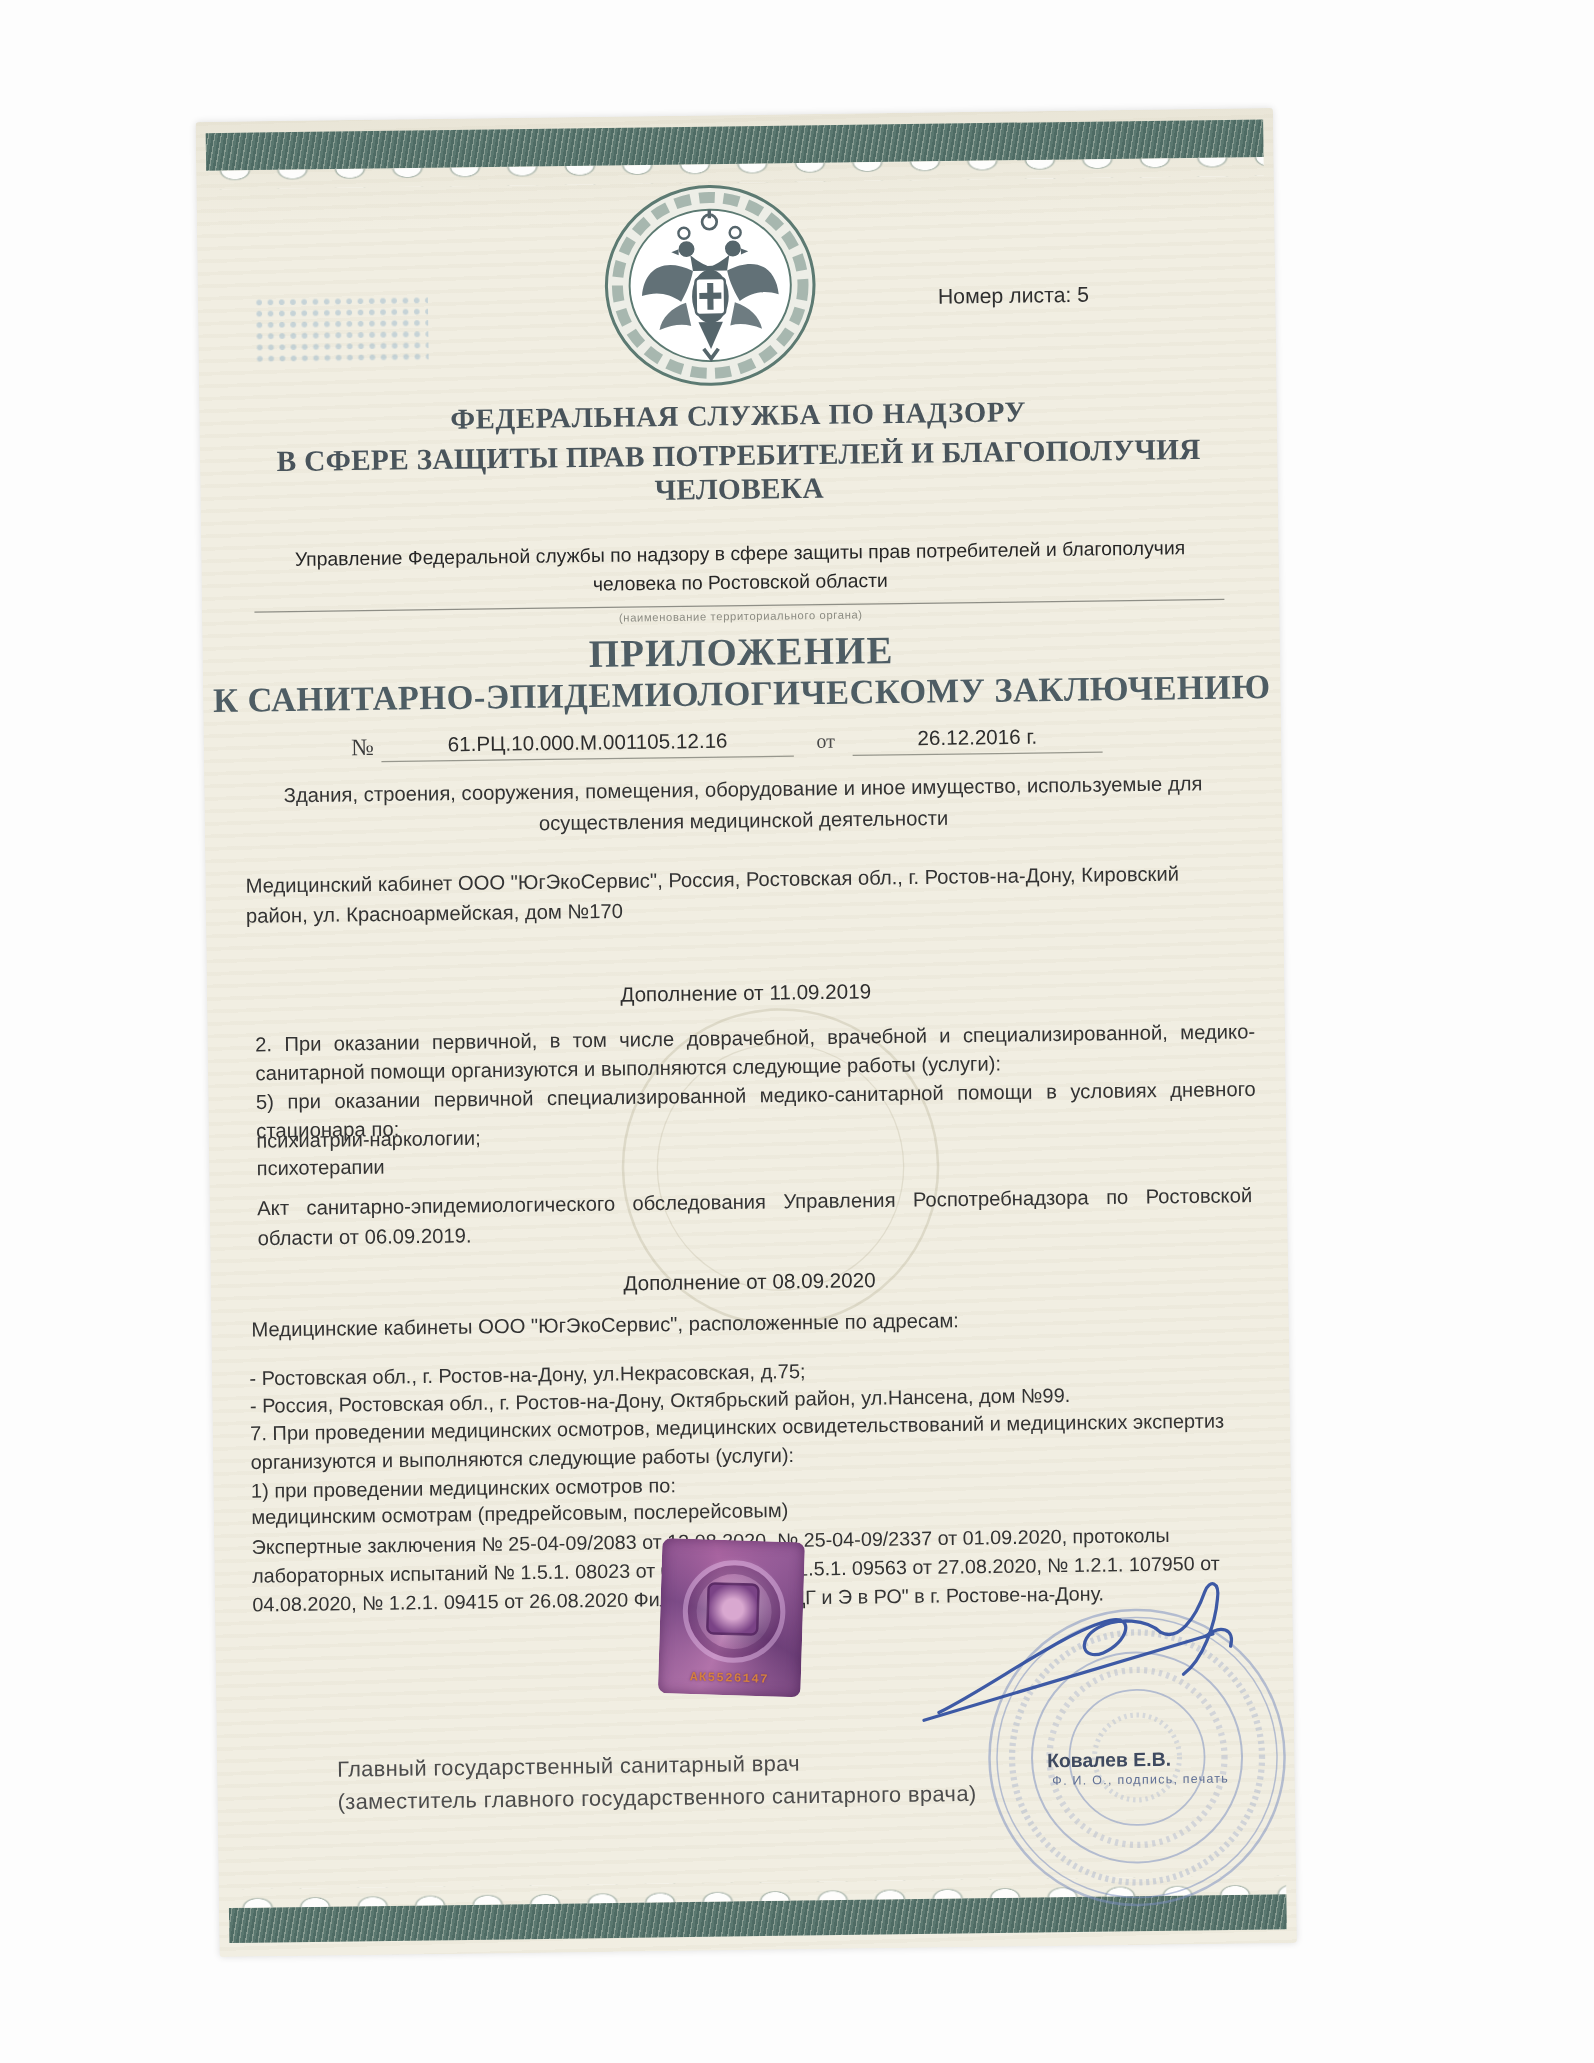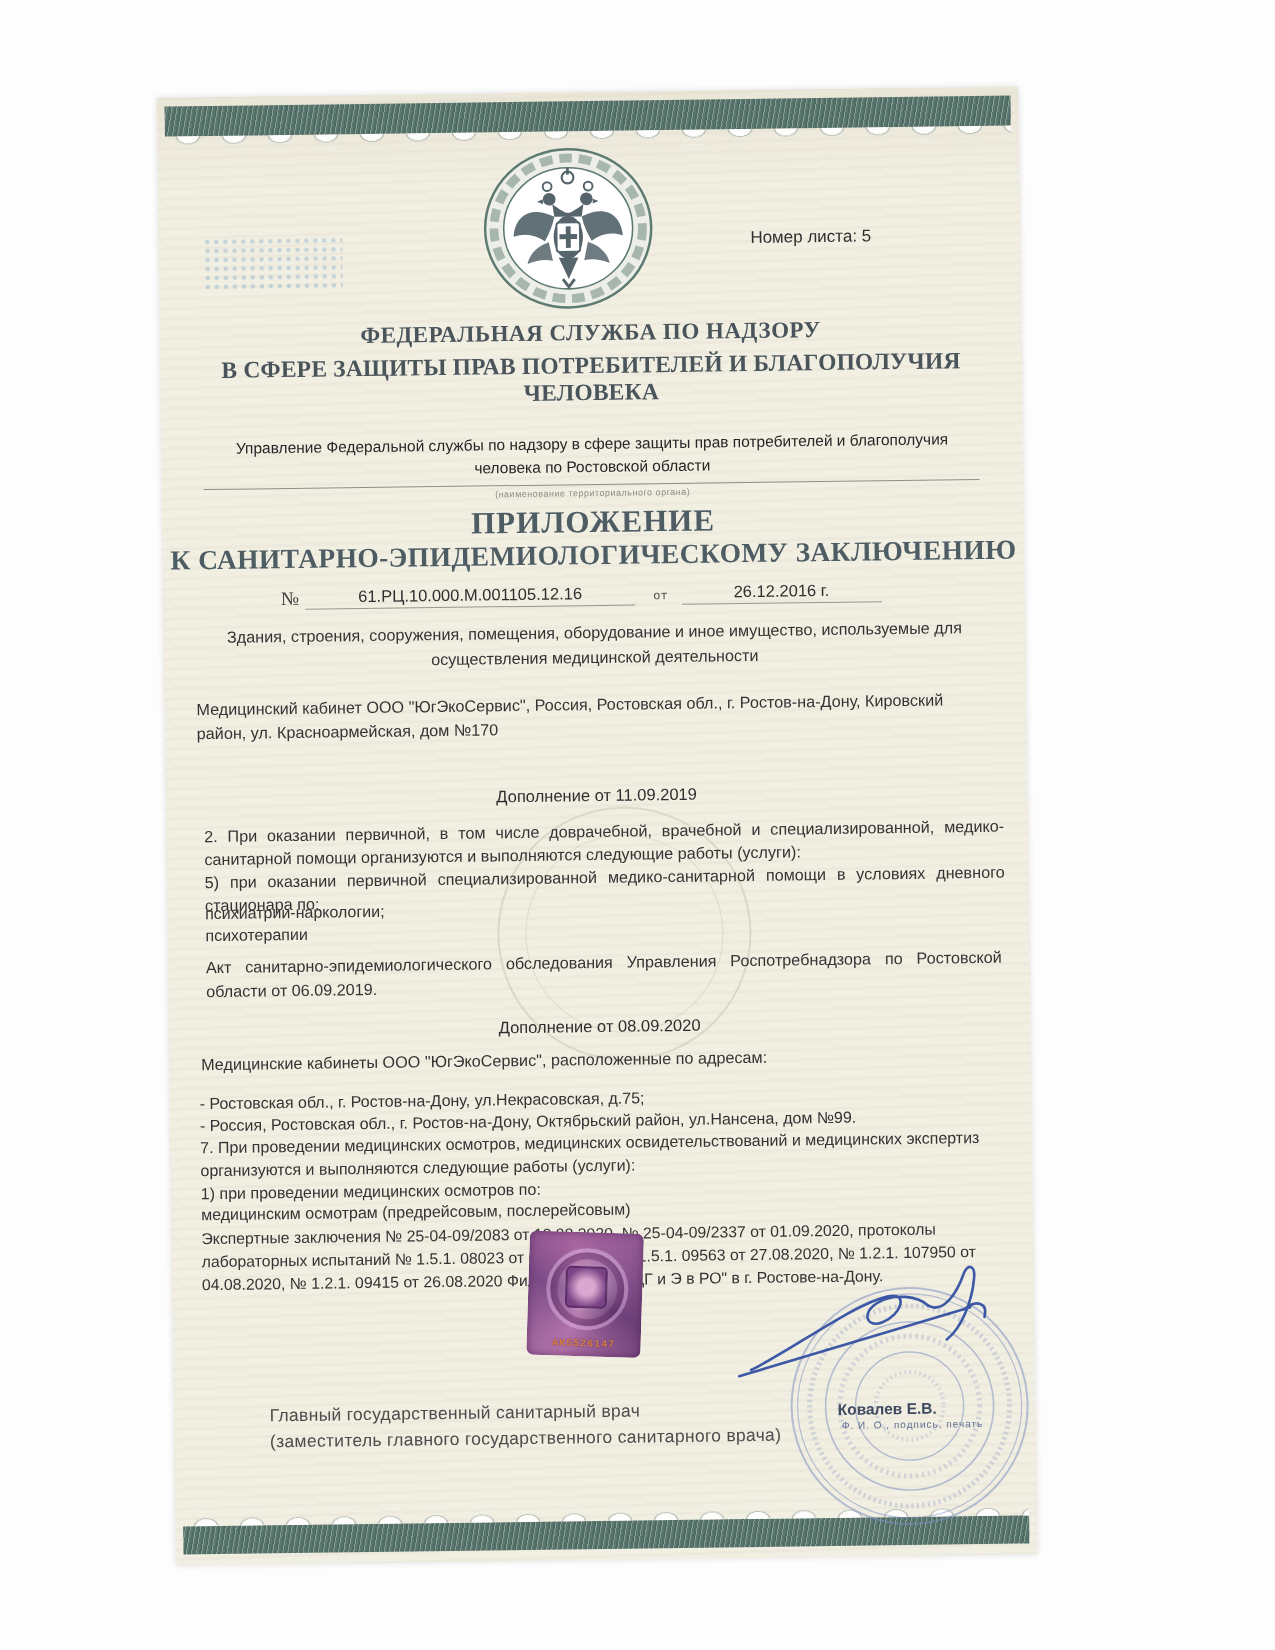--- a/index.html
+++ b/index.html
@@ -53,21 +53,21 @@
   .auth{left:40px;width:782px;text-align:center;color:#262626;font-size:15.5px;line-height:23px;}
   .auth-wrap{top:340px;}
   .auth-underline{left:42px;right:44px;top:392px;height:0;border-bottom:1.5px solid #8e8e86;}
   .auth-caption{top:396px;left:40px;width:782px;text-align:center;font-size:9px;color:#8b8b82;letter-spacing:.5px;}
   .title1{top:412px;font-size:31px;letter-spacing:1px;color:#4e5d64;}
   .title2{top:447px;font-size:27.5px;letter-spacing:.4px;color:#4e5d64;}
   .numrow{top:492px;left:118px;width:640px;display:flex;align-items:flex-end;font-size:16.5px;color:#2e2e2e;}
   .numrow .nolbl{font-family:"Liberation Serif",serif;font-size:19px;color:#3c3c3c;padding-right:6px;}
   .numrow .field{border-bottom:1.3px solid #97978d;text-align:center;padding-bottom:2px;}
   .numrow .f1{width:330px;}
-  .numrow .otlbl{font-family:Liberation Mono, monospace;font-size:12px;padding:0 14px 2px 18px;color:#4a4a4a;}
+  .numrow .otlbl{font-family:Liberation Serif, serif;font-size:16px;padding:0 14px 2px 18px;color:#4a4a4a;}
   .numrow .f2{width:200px;}
   .subject{top:528px;left:60px;width:742px;text-align:center;font-size:16.2px;line-height:25px;color:#333;}
   .objpara{top:600px;left:32px;width:800px;font-size:16.2px;line-height:24px;color:#333;}
   .supp-head{left:0;width:100%;text-align:center;font-size:16.5px;color:#2e2e2e;}
   .sh2019{top:694px;}
   .p2019{top:728px;left:38px;width:800px;font-size:16.2px;line-height:23px;text-align:justify;color:#333;}
   .items2019{top:806px;left:38px;font-size:16px;line-height:22px;color:#333;}
   .act2019{top:858px;left:38px;width:796px;font-size:16.2px;line-height:24px;text-align:justify;color:#333;}
   .sh2020{top:925px;}
   .intro2020{top:958px;left:32px;width:800px;font-size:16.2px;color:#333;}

